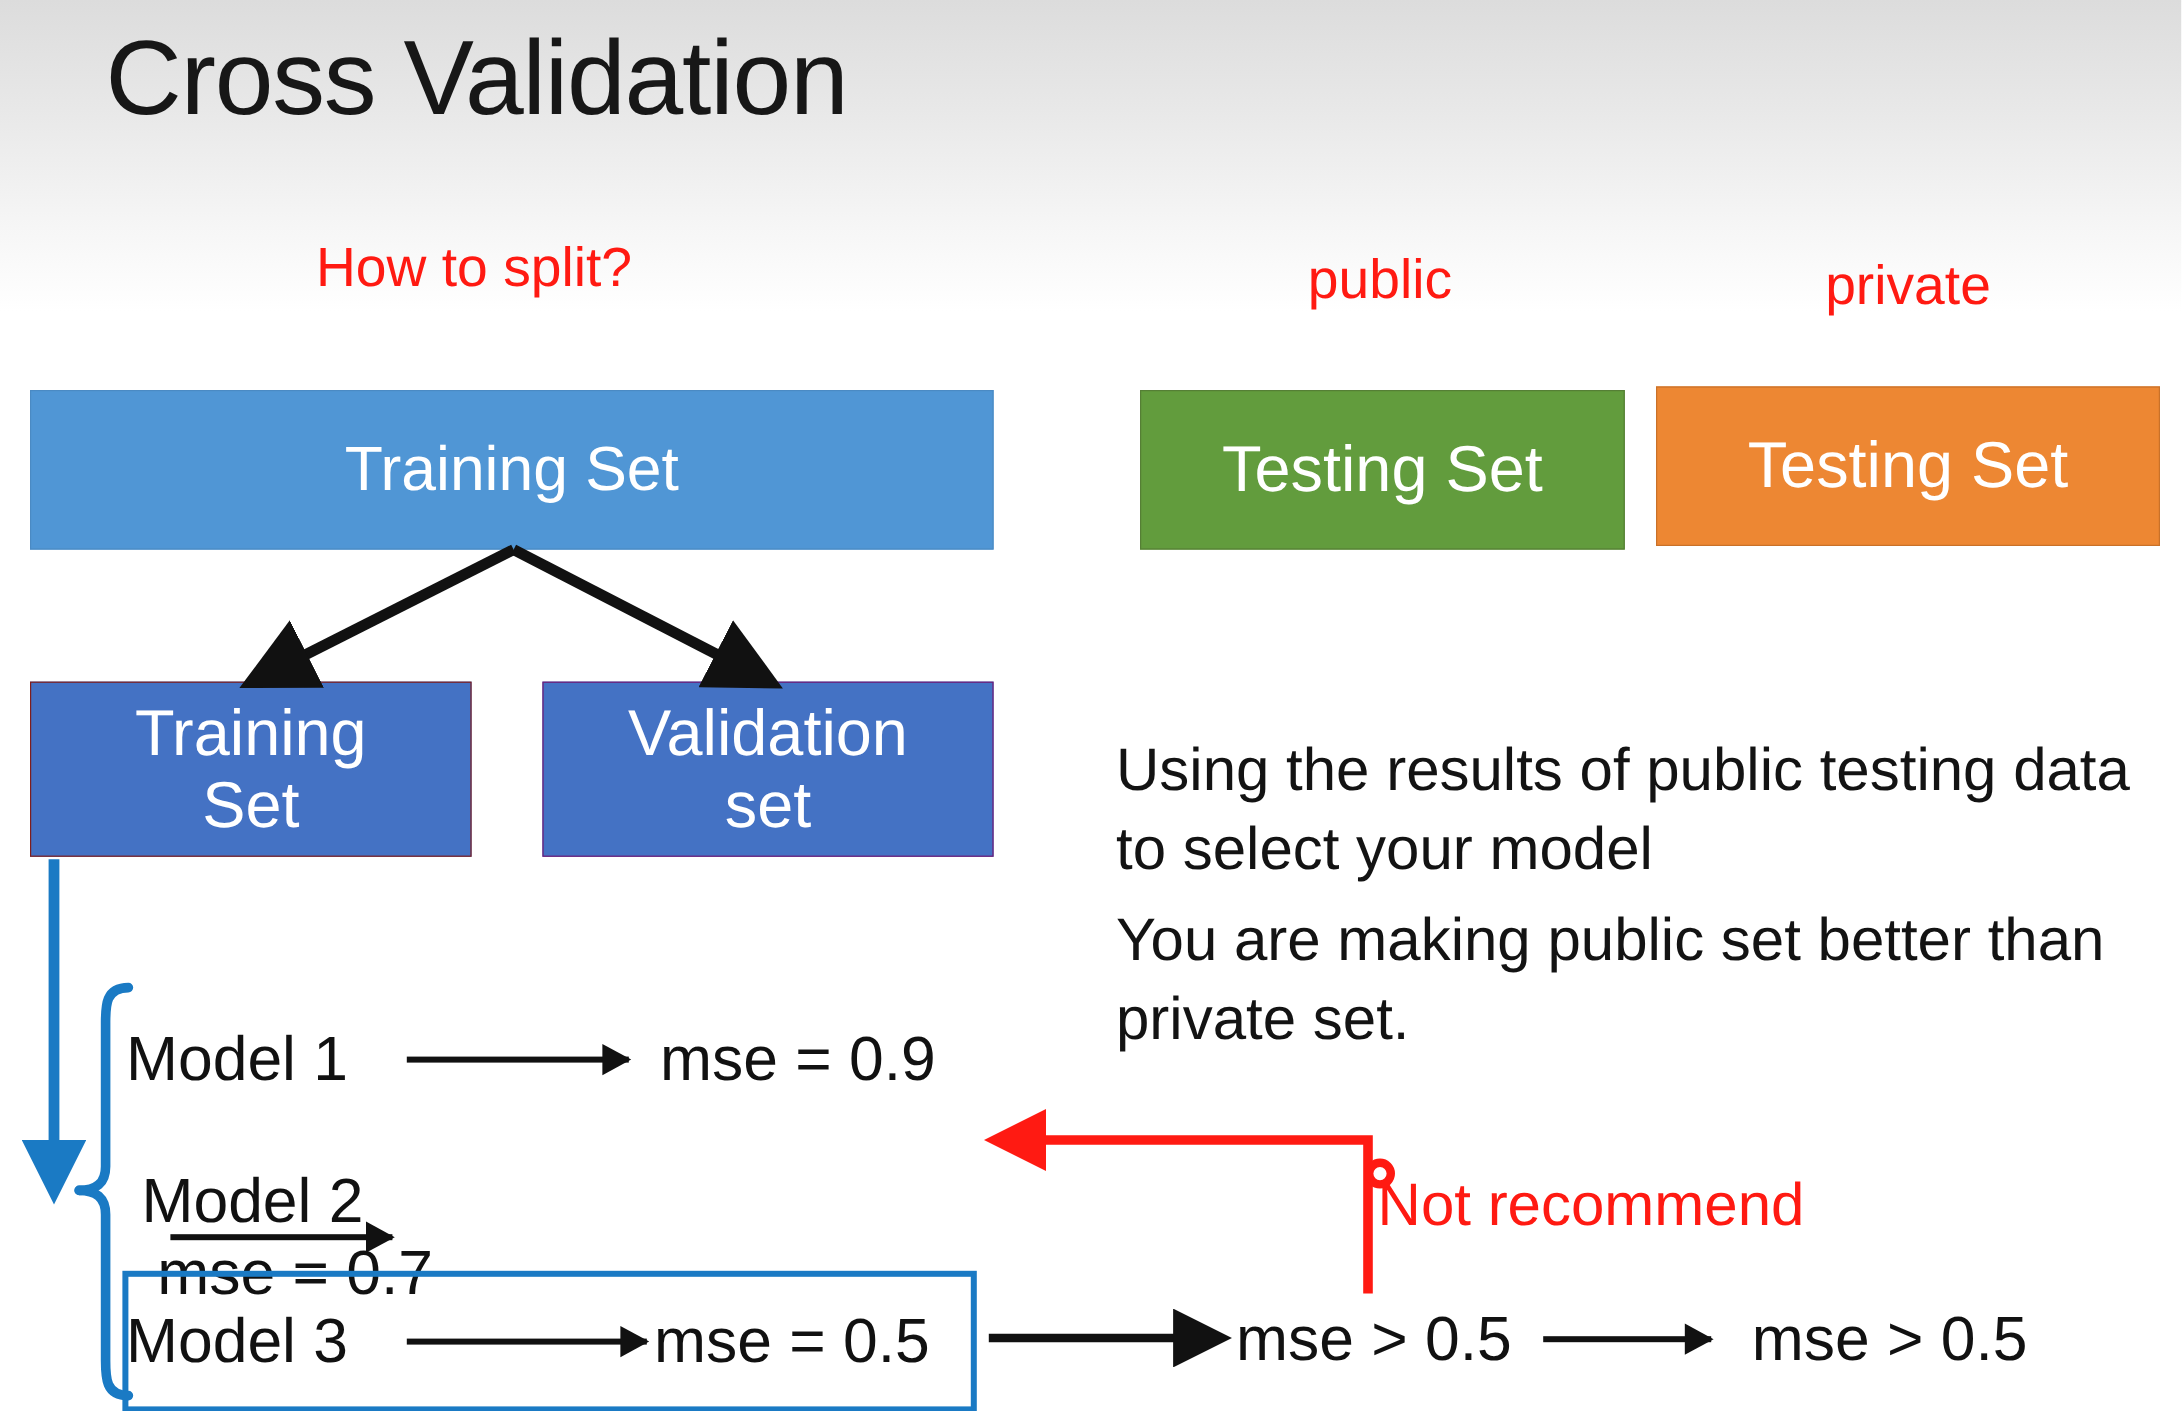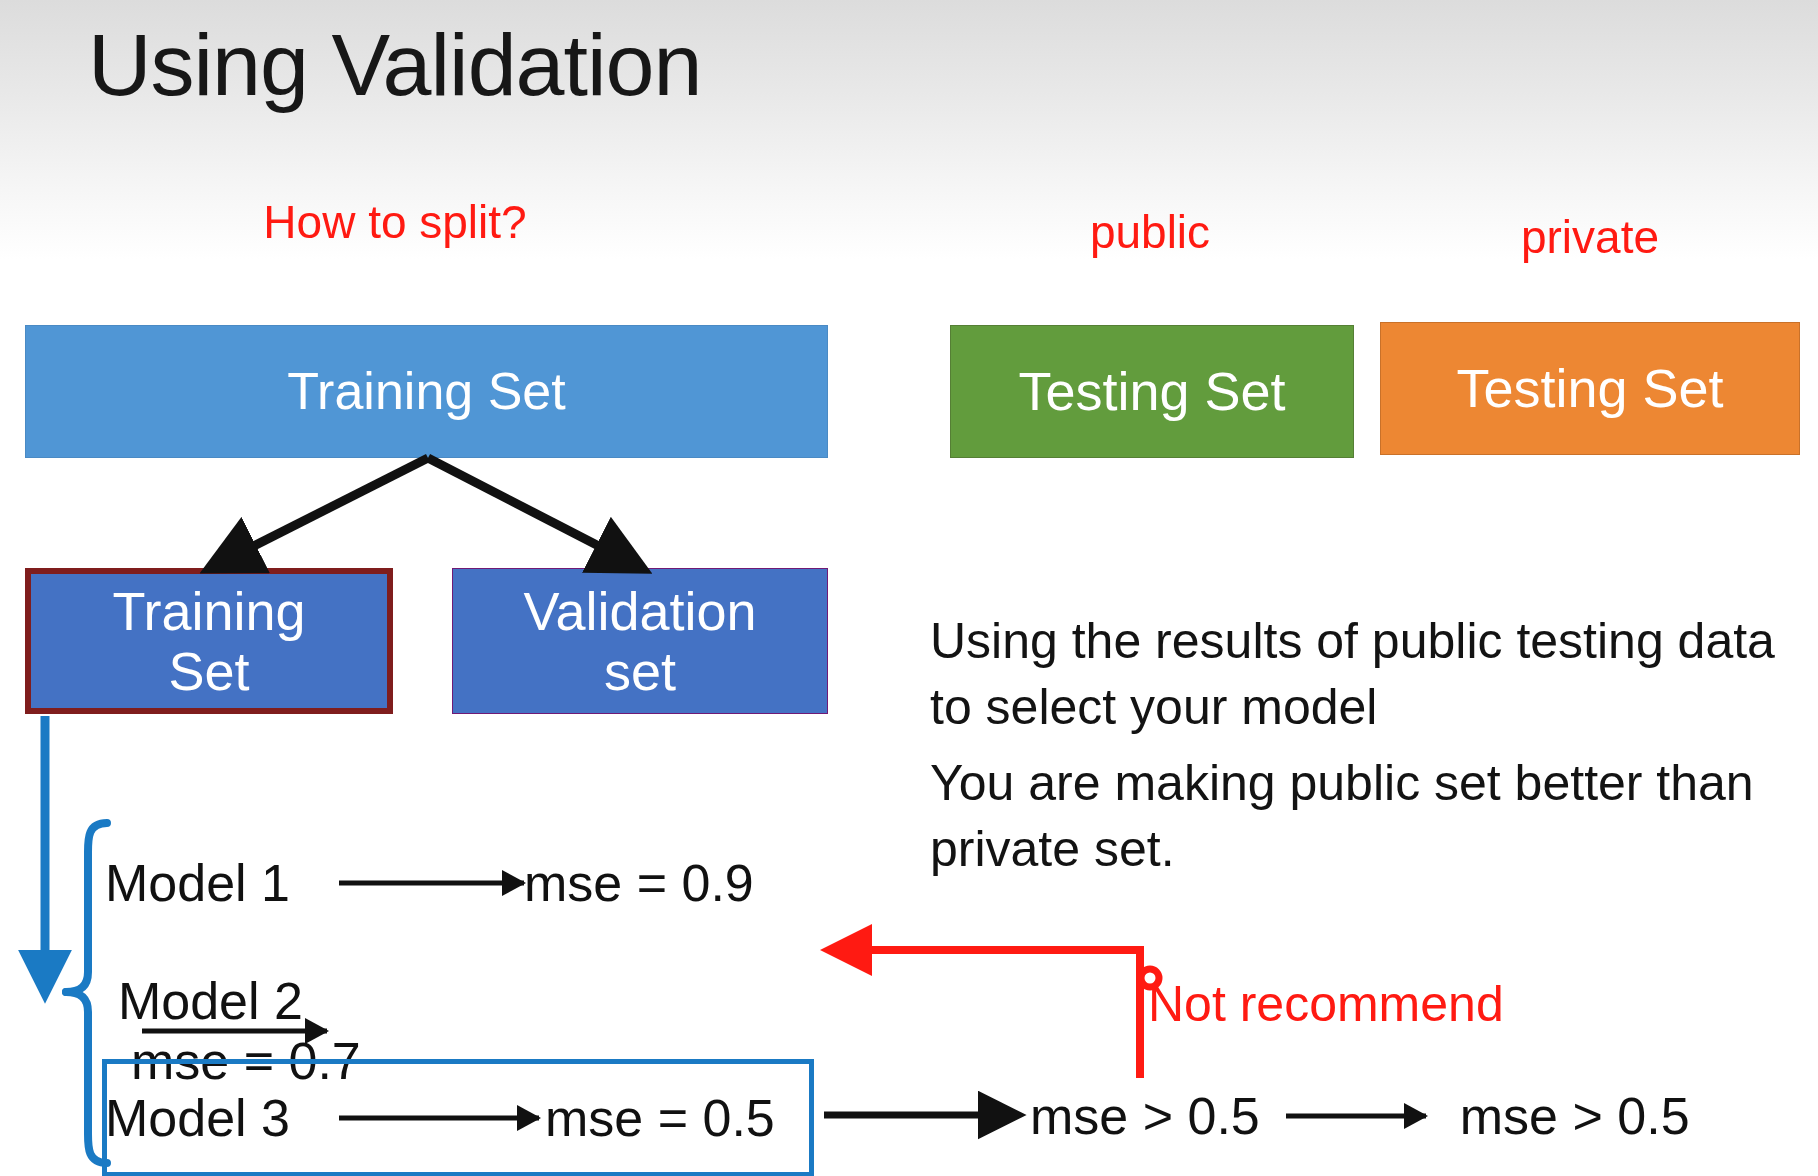--- a/index.html
+++ b/index.html
@@ -63,21 +63,21 @@
   #box-training-main {
     left: 25px; top: 325px;
     width: 803px; height: 133px;
     background: #5096d5;
     border: 1px solid #4a8ac4;
   }
   #box-training-sub {
     left: 25px; top: 568px;
     width: 368px; height: 146px;
     background: #4472c4;
-    border: 6px solid #7f1d1d;
+    border: 1px solid #7f1d1d;
     font-size: 54px;
   }
   #box-validation-sub {
     left: 452px; top: 568px;
     width: 376px; height: 146px;
     background: #4472c4;
     border: 1px solid #701a75;
     font-size: 54px;
   }
   #box-testing-public {
@@ -174,21 +174,21 @@
     pointer-events: none;
   }
 </style>
 </head>
 <body>
 
 <div id="slide">
 
   <div id="bg-gradient"></div>
 
-  <div id="page-title">Using Validation</div>
+  <div id="page-title">Cross Validation</div>
 
   <div class="red-label" style="left:235px; top:195px; width:320px;">How to split?</div>
 
   <div class="red-label" style="left:1000px; top:205px; width:300px;">public</div>
 
   <div class="red-label" style="left:1440px; top:210px; width:300px;">private</div>
 
   <div class="cbox" id="box-training-main">Training Set</div>
 
   <div class="cbox" id="box-training-sub">Training
@@ -205,21 +205,21 @@
     <p>Using the results of public testing data to select your model</p>
     <p>You are making public set better than private set.</p>
   </div>
 
   <div class="model-row" style="top:840px;">
     <span class="model-name">Model 1</span>
     <span class="arrow-h" style="width:185px;">
       <span class="shaft"></span>
         <span class="head"></span>
     </span>
-    <span class="mse-val" style="">mse = 0.9</span>
+    <span class="mse-val" style="margin-left:26px;">mse = 0.9</span>
   </div>
 
   <div class="model-row" style="top:971px;flex-direction:column;">
     <span class="model-name">Model 2</span>
     <span class="arrow-h" style="width:185px;">
       <span class="shaft"></span>
         <span class="head"></span>
     </span>
     <span class="mse-val" style="margin-left:26px;">mse = 0.7</span>
   </div>

